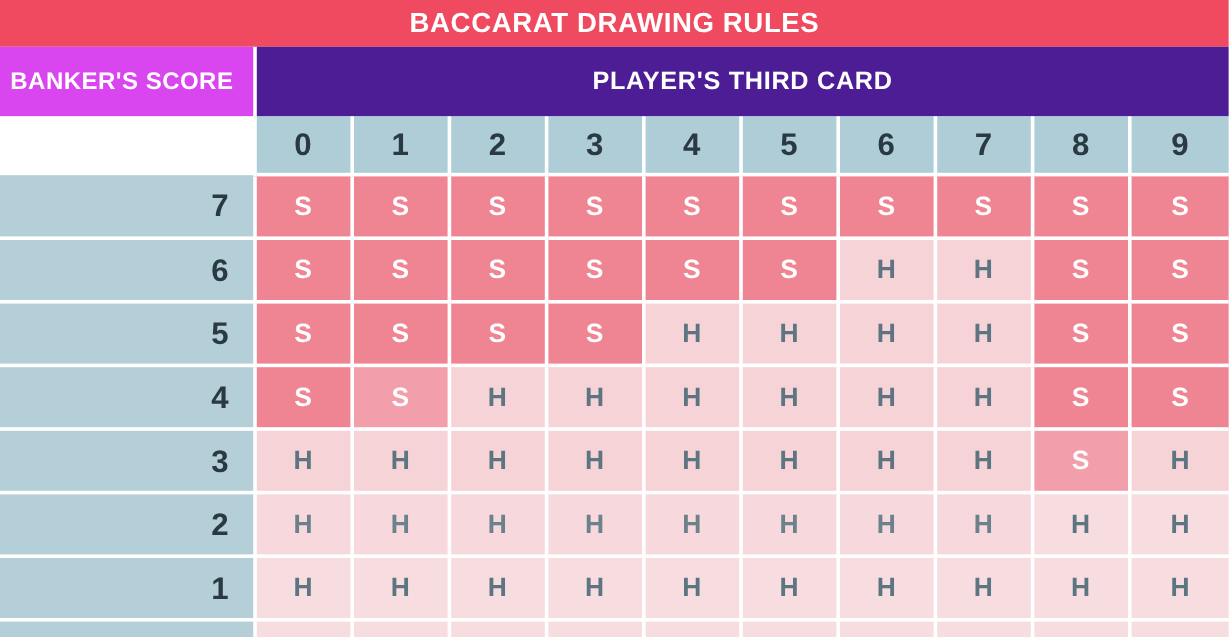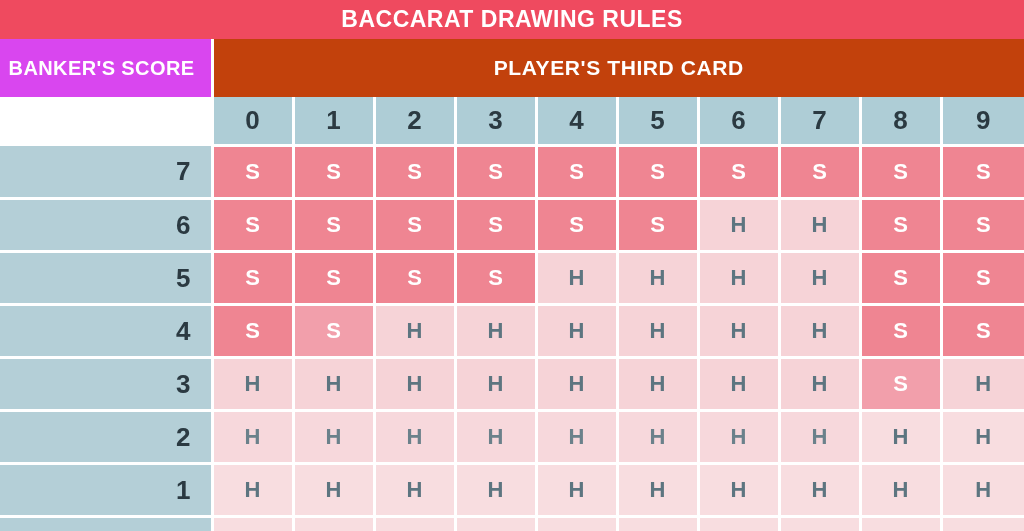--- a/index.html
+++ b/index.html
@@ -41,21 +41,21 @@
     text-align: right;
     font-weight: bold;
     font-size: 20px;
     text-transform: uppercase;
     padding-right: 16px;
     height: 56px;
     letter-spacing: 0.4px;
     border-right: 3px solid #ffffff;
   }
   .player-head {
-    background: #c2410c;
+    background: #4c1d95;
     color: #ffffff;
     text-align: center;
     font-weight: bold;
     font-size: 21px;
     text-transform: uppercase;
     letter-spacing: 0.6px;
     height: 56px;
   }
   .blank-cell {
     background: #ffffff;

